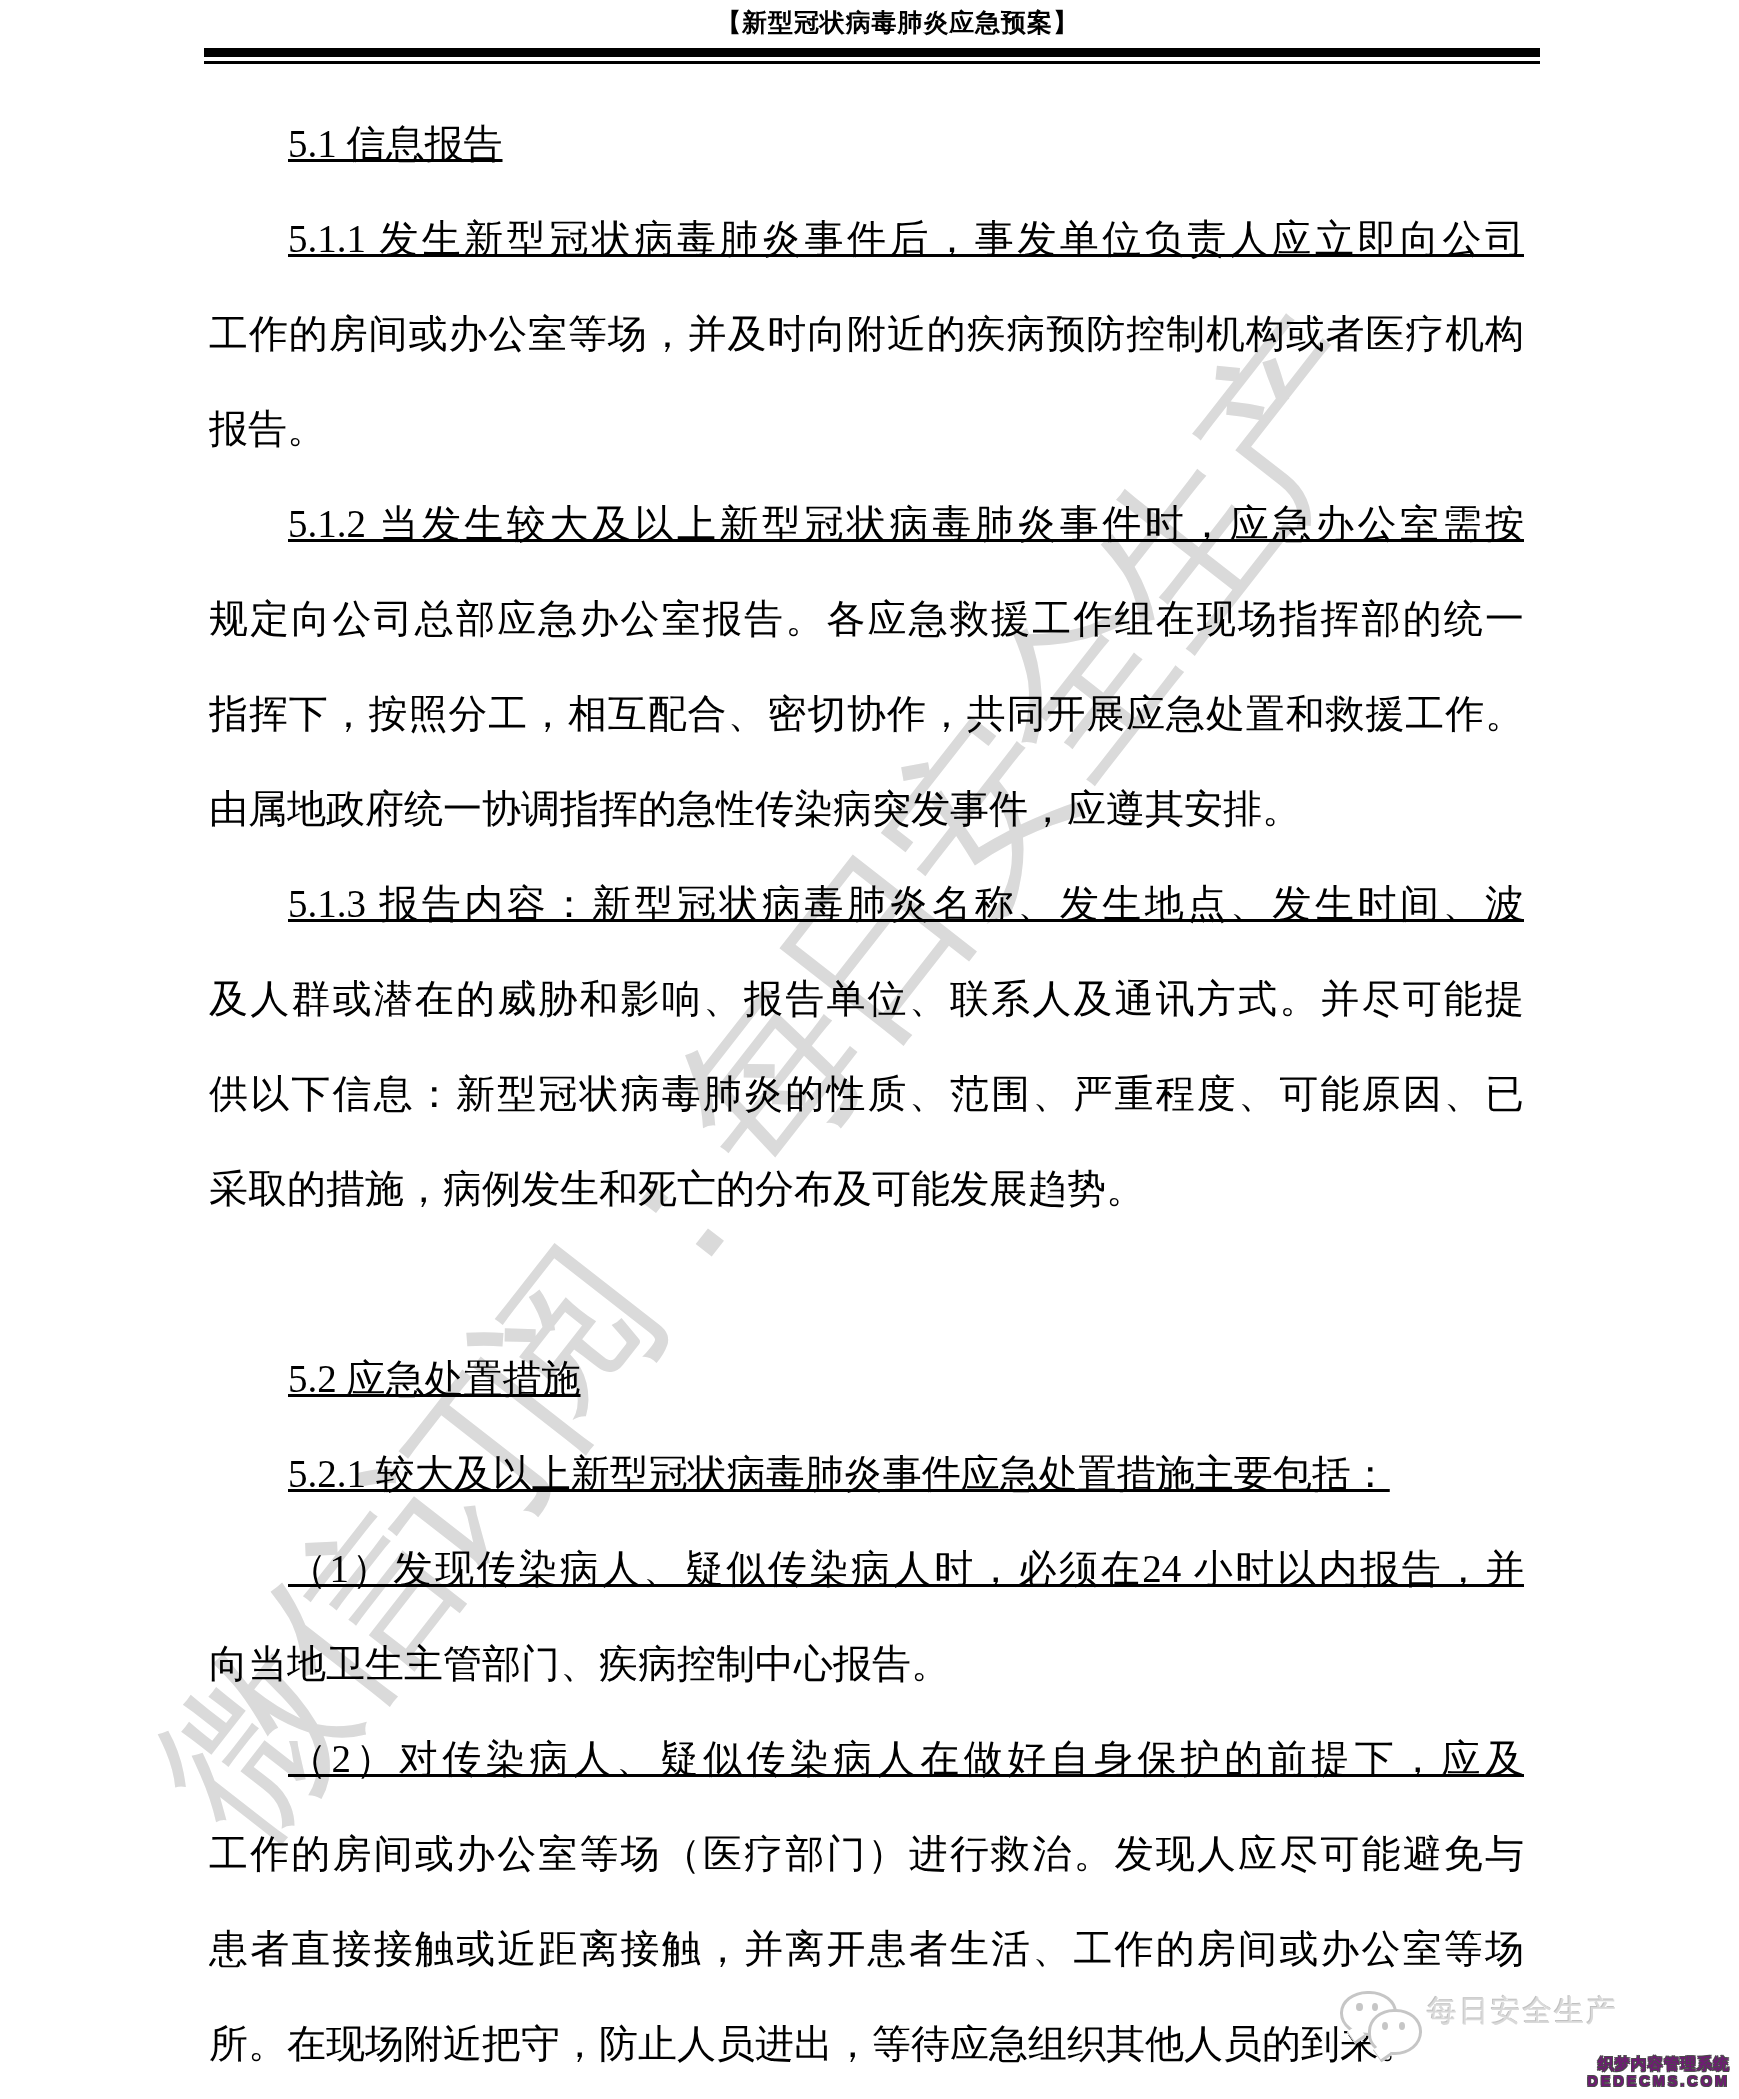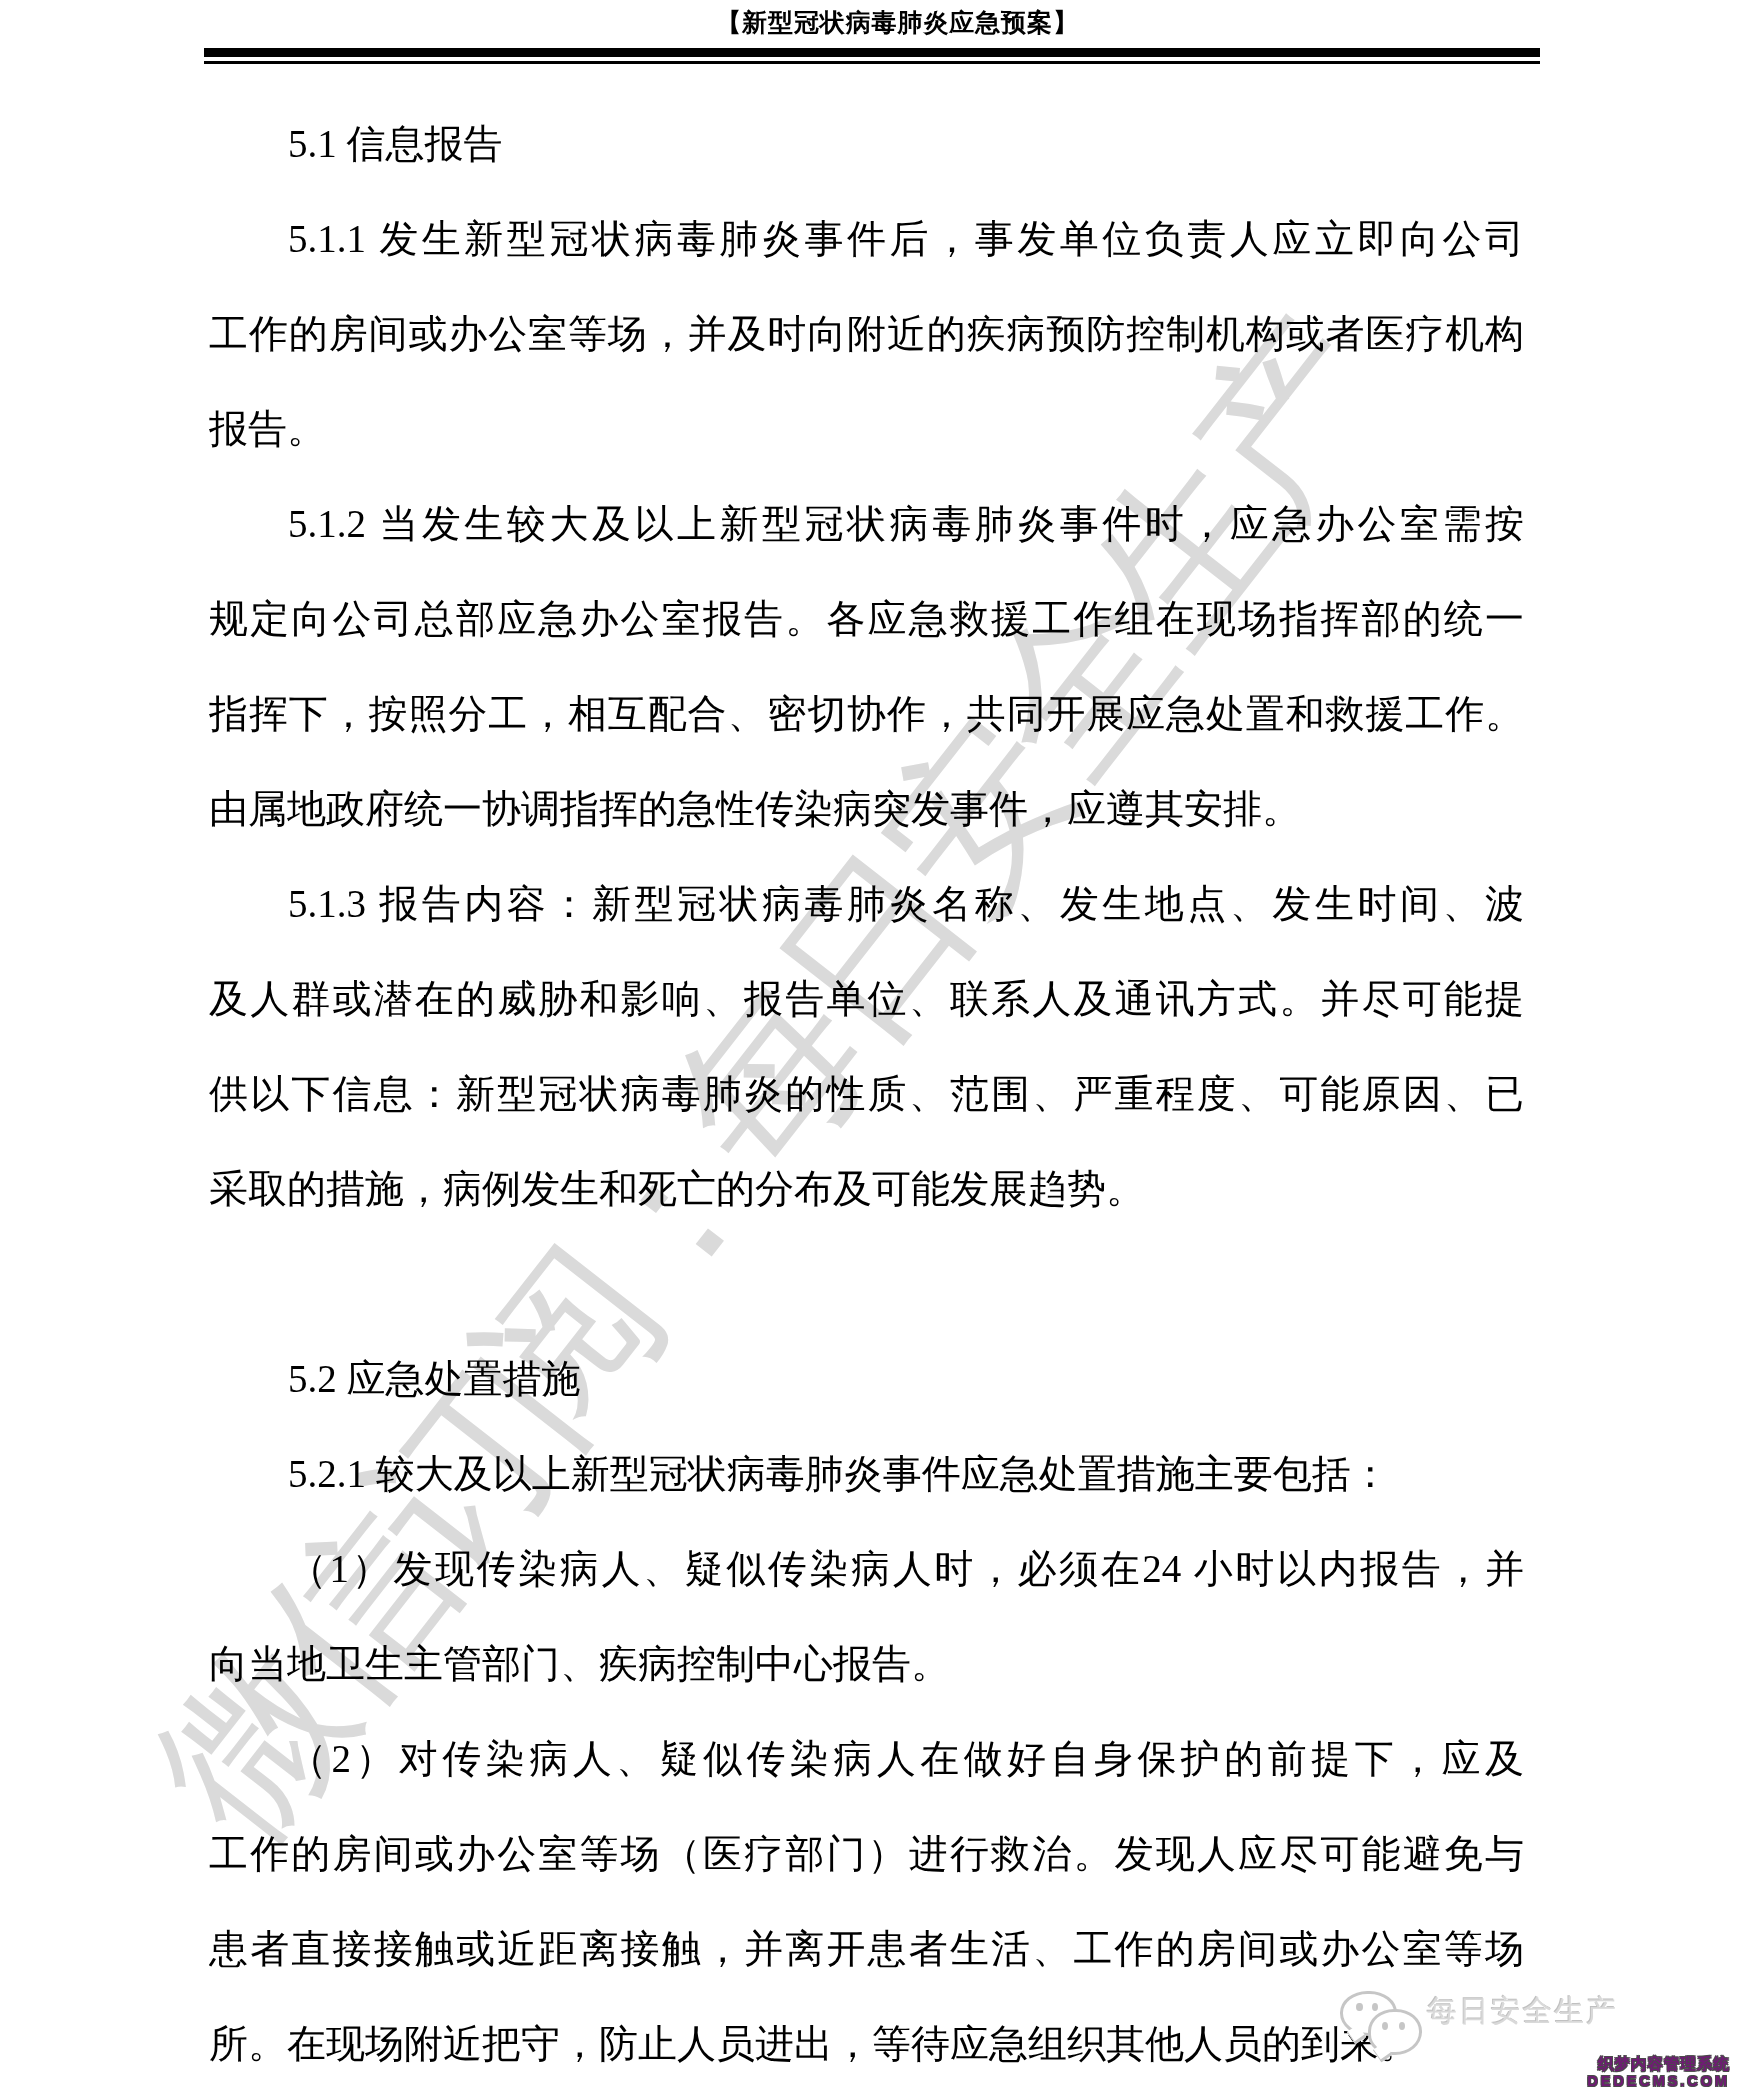--- a/index.html
+++ b/index.html
@@ -32,21 +32,21 @@
     font-family:"Liberation Serif","DejaVu Serif",serif;
   }
 
   
   .doc-body{
     position:absolute;left:209px;top:96px;width:1315px;
     font-size:39px;line-height:95px;z-index:1;
   }
   .line{height:95px;overflow:hidden;text-align:left;}
   .line.just{text-align:justify;text-align-last:justify;}
-  .line.indent{text-indent:79px;}
+  .line.indent{text-indent:79px;text-decoration:underline;}
   .line.blank{height:95px;}
 
   
   .wechat{position:absolute;left:1333px;top:1985px;width:101px;height:83px;z-index:3;}
   .bubble{position:absolute;background:#fff;border:3.7px solid #c6c6c6;}
   .bub1{left:7.3px;top:5.5px;width:51px;height:39px;border-radius:48% 48% 44% 50%;}
   .bub2{left:35px;top:24px;width:48px;height:40px;border-radius:48% 48% 50% 44%;}
   .tail{position:absolute;width:12px;height:12px;background:#fff;
         border-right:3.7px solid #c6c6c6;border-bottom:0.9px solid #c6c6c6;
         transform:rotate(55deg);}

